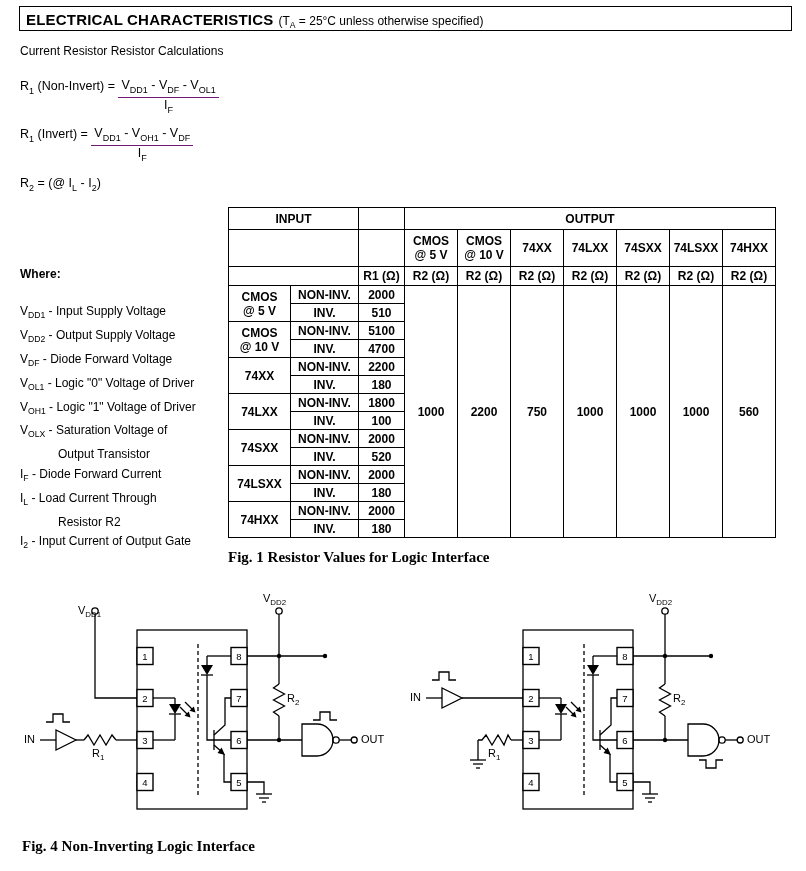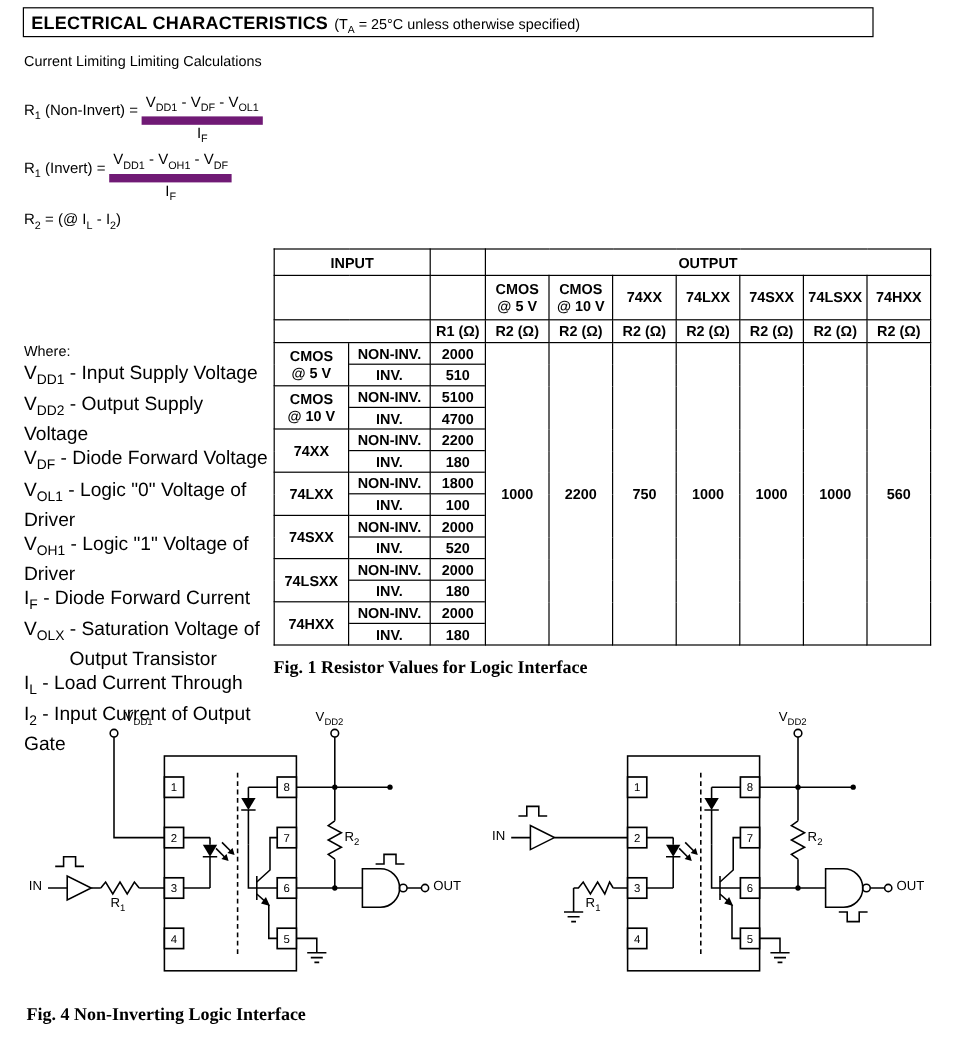--- a/index.html
+++ b/index.html
@@ -1,34 +1,34 @@
 <!DOCTYPE html>
 <html><head>
 <meta charset="utf-8">
 <style>
   html,body{margin:0;padding:0;}
   body{
     width:806px;height:871px;position:relative;background:#fff;color:#000;
     font-family:"Liberation Sans",sans-serif;
   }
   
-  .hbox{position:absolute;left:19px;top:6px;width:709px;height:25px;border:1.5px solid #000;
+  .hbox{position:absolute;left:19px;top:6px;width:773px;height:25px;border:1.5px solid #000;
         line-height:25px;white-space:nowrap;padding-left:6px;box-sizing:border-box;}
   .htitle{font-weight:bold;font-size:15px;letter-spacing:0.2px;}
   .hsub{font-size:12px;margin-left:5px;}
   sub{font-size:0.72em;}
   
   .intro{position:absolute;left:20px;top:44px;font-size:12px;}
   .formula{position:absolute;left:20px;font-size:12.5px;white-space:nowrap;}
   .frac{display:inline-block;text-align:center;vertical-align:-1.5em;line-height:1.25;}
-  .num{display:block;border-bottom:7px solid #701a75;padding:0 3px 1px 3px;}
+  .num{display:block;border-bottom:1px solid #701a75;padding:0 3px 1px 3px;}
   .den{display:block;}
   
-  .where{position:absolute;left:20px;top:286px;font-size:12px;}
-  .defs{position:absolute;left:20px;top:302px;font-size:16px;line-height:19.5px;width:205px;}
+  .where{position:absolute;left:20px;top:267px;font-size:12px;font-weight:bold;}
+  .defs{position:absolute;left:20px;top:302px;font-size:12px;line-height:19.5px;width:205px;}
   .cont{padding-left:38px;}
   
   table.fig1{position:absolute;left:228px;top:207px;border-collapse:collapse;table-layout:fixed;font-weight:bold;}
   table.fig1 td{border:1px solid #000;font-size:12px;text-align:center;vertical-align:middle;
                 padding:0 2px;overflow:hidden;}
   .prewrap{white-space:pre-line;line-height:14px;}
   tr.hA{height:22px;} tr.hB{height:37px;} tr.hC{height:19px;} tr.bd{height:18px;}
   
   .caption{position:absolute;font-weight:bold;font-size:15px;font-family:Liberation Serif, serif;}
   
@@ -43,46 +43,47 @@
     text-anchor:middle;}
   .clabel{position:absolute;font-size:11px;white-space:nowrap;}
 </style>
 </head>
 <body>
 
 <div class="hbox">
   <span class="htitle">ELECTRICAL CHARACTERISTICS</span><span class="hsub">(T<sub>A</sub> = 25°C unless otherwise specified)</span>
 </div>
 
-<div class="intro">Current Limiting Limiting Calculations</div>
+<div class="intro">Current Resistor Resistor Calculations</div>
 
 <div class="formula" style="top:78px;">
   <span>R<sub>1</sub>  (Non-Invert) = </span><span class="frac"><span class="num">V<sub>DD1</sub> - V<sub>DF</sub> - V<sub>OL1</sub></span><span class="den">I<sub>F</sub></span></span><span></span>
 </div>
 <div class="formula" style="top:126px;">
   <span>R<sub>1</sub>  (Invert) = </span><span class="frac"><span class="num">V<sub>DD1</sub> - V<sub>OH1</sub> - V<sub>DF</sub></span><span class="den">I<sub>F</sub></span></span><span></span>
 </div>
 <div class="formula" style="top:176px;">
   <span>R<sub>2</sub> = </span><span> (@ I<sub>L</sub> - I<sub>2</sub>)</span>
 </div>
 
 <div class="where">Where:</div>
 <div class="defs">
   <div class="def">V<sub>DD1</sub> - Input Supply Voltage</div>
   <div class="def">V<sub>DD2</sub> - Output Supply Voltage</div>
   <div class="def">V<sub>DF</sub> - Diode Forward Voltage</div>
   <div class="def">V<sub>OL1</sub> - Logic "0" Voltage of Driver</div>
   <div class="def">V<sub>OH1</sub> - Logic "1" Voltage of Driver</div>
-  <div class="def">I<sub>F</sub> - Diode Forward Current</div>
   <div class="def">
     <span>V<sub>OLX</sub> - Saturation Voltage of</span>
     <div class="cont">Output Transistor</div>
   </div>
+  <div class="def">I<sub>F</sub> - Diode Forward Current</div>
   <div class="def">
     <span>I<sub>L</sub> - Load Current Through</span>
+    <div class="cont">Resistor R2</div>
   </div>
   <div class="def">I<sub>2</sub> - Input Current of Output Gate</div>
 </div>
 
 <table class="fig1">
   <colgroup>
     <col style="width:62px">
       <col style="width:68px">
       <col style="width:46px">
     <col style="width:53px">
@@ -299,21 +300,21 @@
     <g>
       <polyline points="291,128 298,128 298,120 308,120 308,128 315,128"></polyline>
     </g>
     <g>
       <polyline points="225,190 242,190 242,202"></polyline>
       <line x1="234" y1="202" x2="250" y2="202"></line>
       <line x1="237" y1="206" x2="247" y2="206"></line>
       <line x1="240" y1="210" x2="244" y2="210"></line>
     </g>
   </svg>
-  <div class="clabel" style="left:56px;top:0;margin-left:26px;">V<sub>DD1</sub></div>
+  <div class="clabel" style="left:56px;top:12px;">V<sub>DD1</sub></div>
   <div class="clabel" style="left:241px;top:0;">V<sub>DD2</sub></div>
   <div class="clabel" style="left:2px;top:141px;">IN</div>
   <div class="clabel" style="left:70px;top:155px;">R<sub>1</sub></div>
   <div class="clabel" style="left:265px;top:100px;">R<sub>2</sub></div>
   <div class="clabel" style="left:339px;top:141px;">OUT</div>
 </div>
 
 <div class="fig" style="left:408px;top:592px;">
   <svg class="circ" width="380" height="240" viewBox="0 0 380 240">
     <g>

